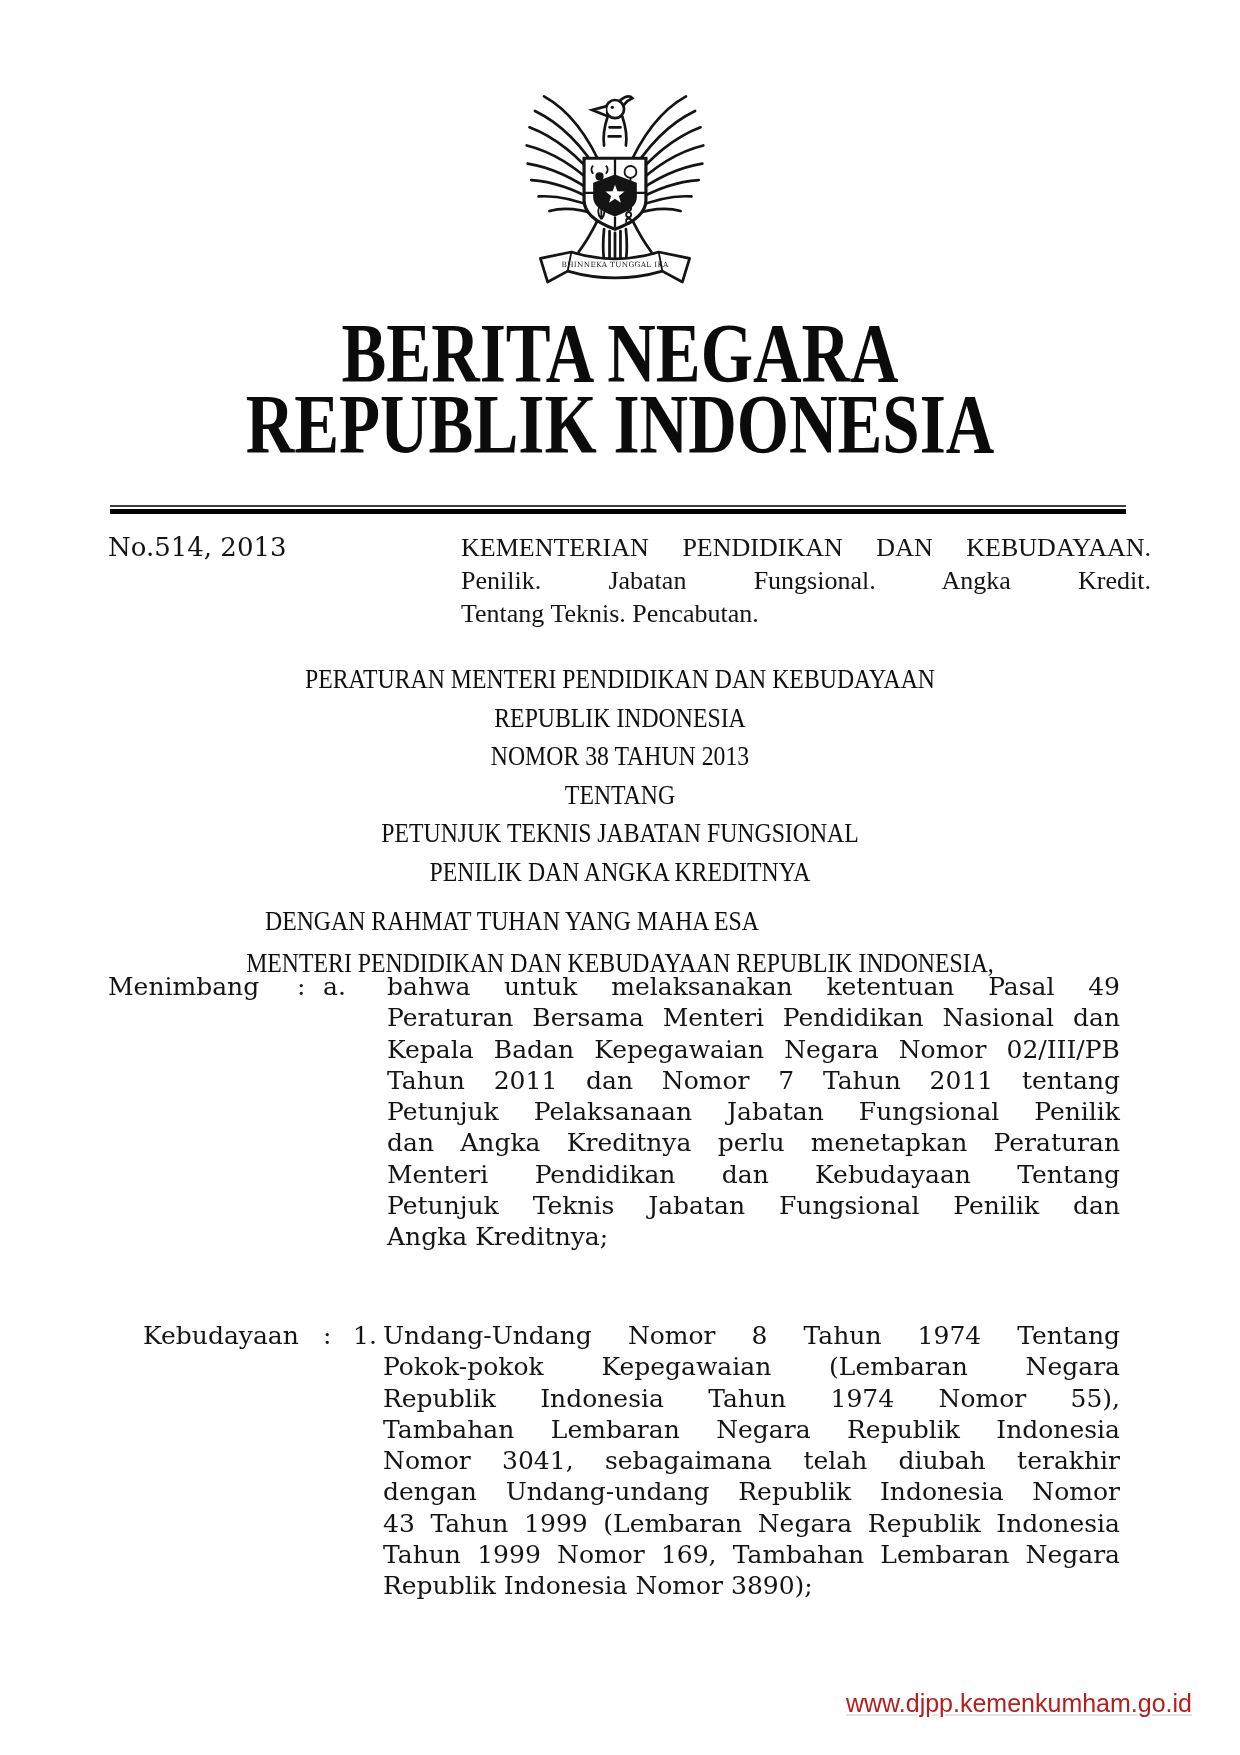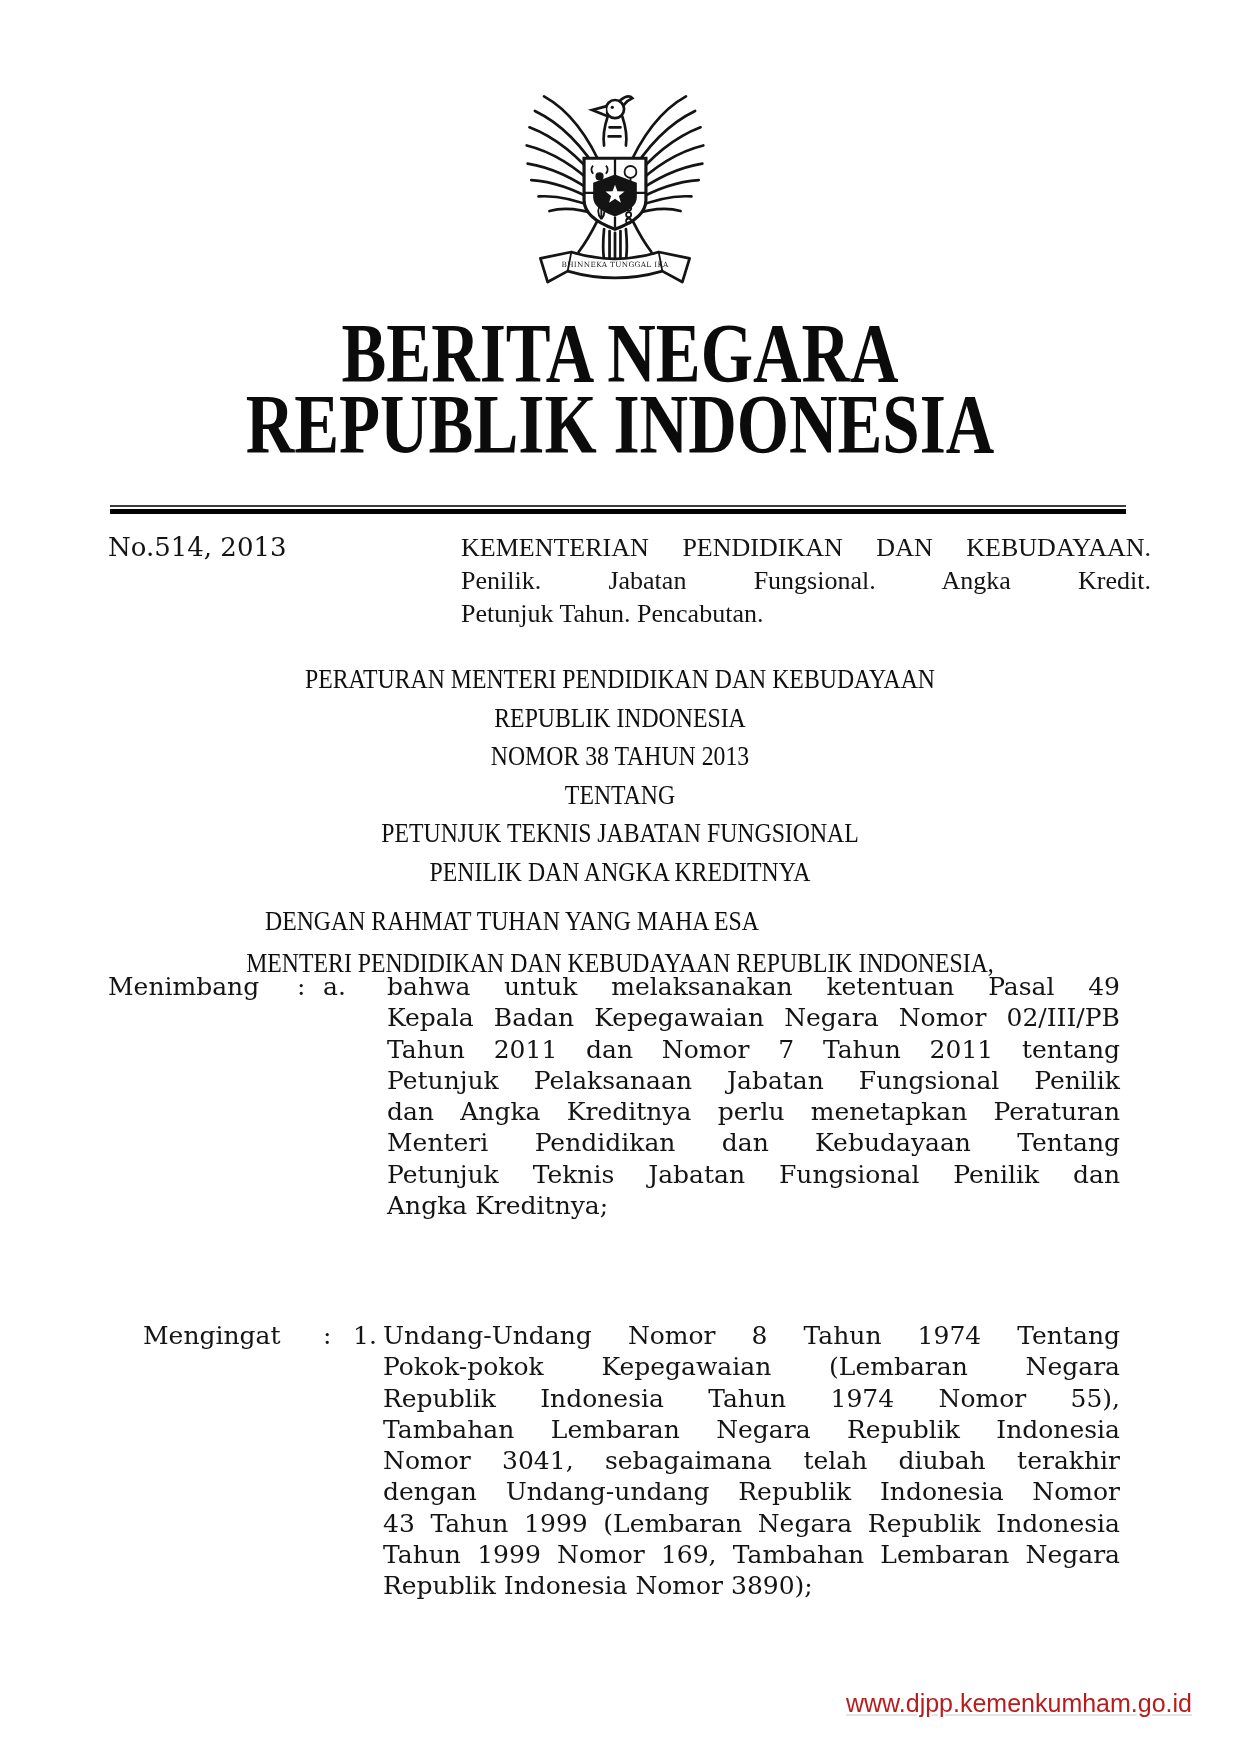--- a/index.html
+++ b/index.html
@@ -139,21 +139,21 @@
     <div class="rule-thin"></div>
     <div class="rule-thick"></div>
   </div>
 
   <div class="docket">
     <div class="docket-number">No.514, 2013</div>
     <div class="docket-subject jlines">
 
     <div class="jline">KEMENTERIAN PENDIDIKAN DAN KEBUDAYAAN.</div>
         <div class="jline">Penilik. Jabatan Fungsional. Angka Kredit.</div>
-        <div class="jline">Petunjuk Tahun. Pencabutan.</div>
+        <div class="jline">Tentang Teknis. Pencabutan.</div>
       </div>
   </div>
 
   <div class="headings">
 
   <div class="h-line">PERATURAN MENTERI PENDIDIKAN DAN KEBUDAYAAN</div>
       <div class="h-line">REPUBLIK INDONESIA</div>
       <div class="h-line">NOMOR 38 TAHUN 2013</div>
       <div class="h-line">TENTANG</div>
       <div class="h-line">PETUNJUK TEKNIS JABATAN FUNGSIONAL</div>
@@ -166,32 +166,33 @@
     <div class="h-line">MENTERI PENDIDIKAN DAN KEBUDAYAAN REPUBLIK INDONESIA,</div>
   </div>
 
   <div class="sec-consider body-text">
     <div class="sec-label">Menimbang</div>
     <div class="sec-colon">:</div>
     <div class="sec-marker">a.</div>
     <div class="sec-body jlines">
 
     <div class="jline">bahwa untuk melaksanakan ketentuan Pasal 49</div>
+        <div class="jline">Peraturan Bersama Menteri Pendidikan Nasional dan</div>
         <div class="jline">Kepala Badan Kepegawaian Negara Nomor 02/III/PB</div>
         <div class="jline">Tahun 2011 dan Nomor 7 Tahun 2011 tentang</div>
         <div class="jline">Petunjuk Pelaksanaan Jabatan Fungsional Penilik</div>
         <div class="jline">dan Angka Kreditnya perlu menetapkan Peraturan</div>
         <div class="jline">Menteri Pendidikan dan Kebudayaan Tentang</div>
         <div class="jline">Petunjuk Teknis Jabatan Fungsional Penilik dan</div>
         <div class="jline">Angka Kreditnya;</div>
       </div>
   </div>
 
   <div class="sec-legal body-text">
-    <div class="sec-label">Mengingat</div>
+    <div class="sec-label">Kebudayaan</div>
     <div class="sec-colon">:</div>
     <div class="sec-marker">1.</div>
     <div class="sec-body jlines">
 
     <div class="jline">Undang-Undang Nomor 8 Tahun 1974 Tentang</div>
         <div class="jline">Pokok-pokok Kepegawaian (Lembaran Negara</div>
         <div class="jline">Republik Indonesia Tahun 1974 Nomor 55),</div>
         <div class="jline">Tambahan Lembaran Negara Republik Indonesia</div>
         <div class="jline">Nomor 3041, sebagaimana telah diubah terakhir</div>
         <div class="jline">dengan Undang-undang Republik Indonesia Nomor</div>

